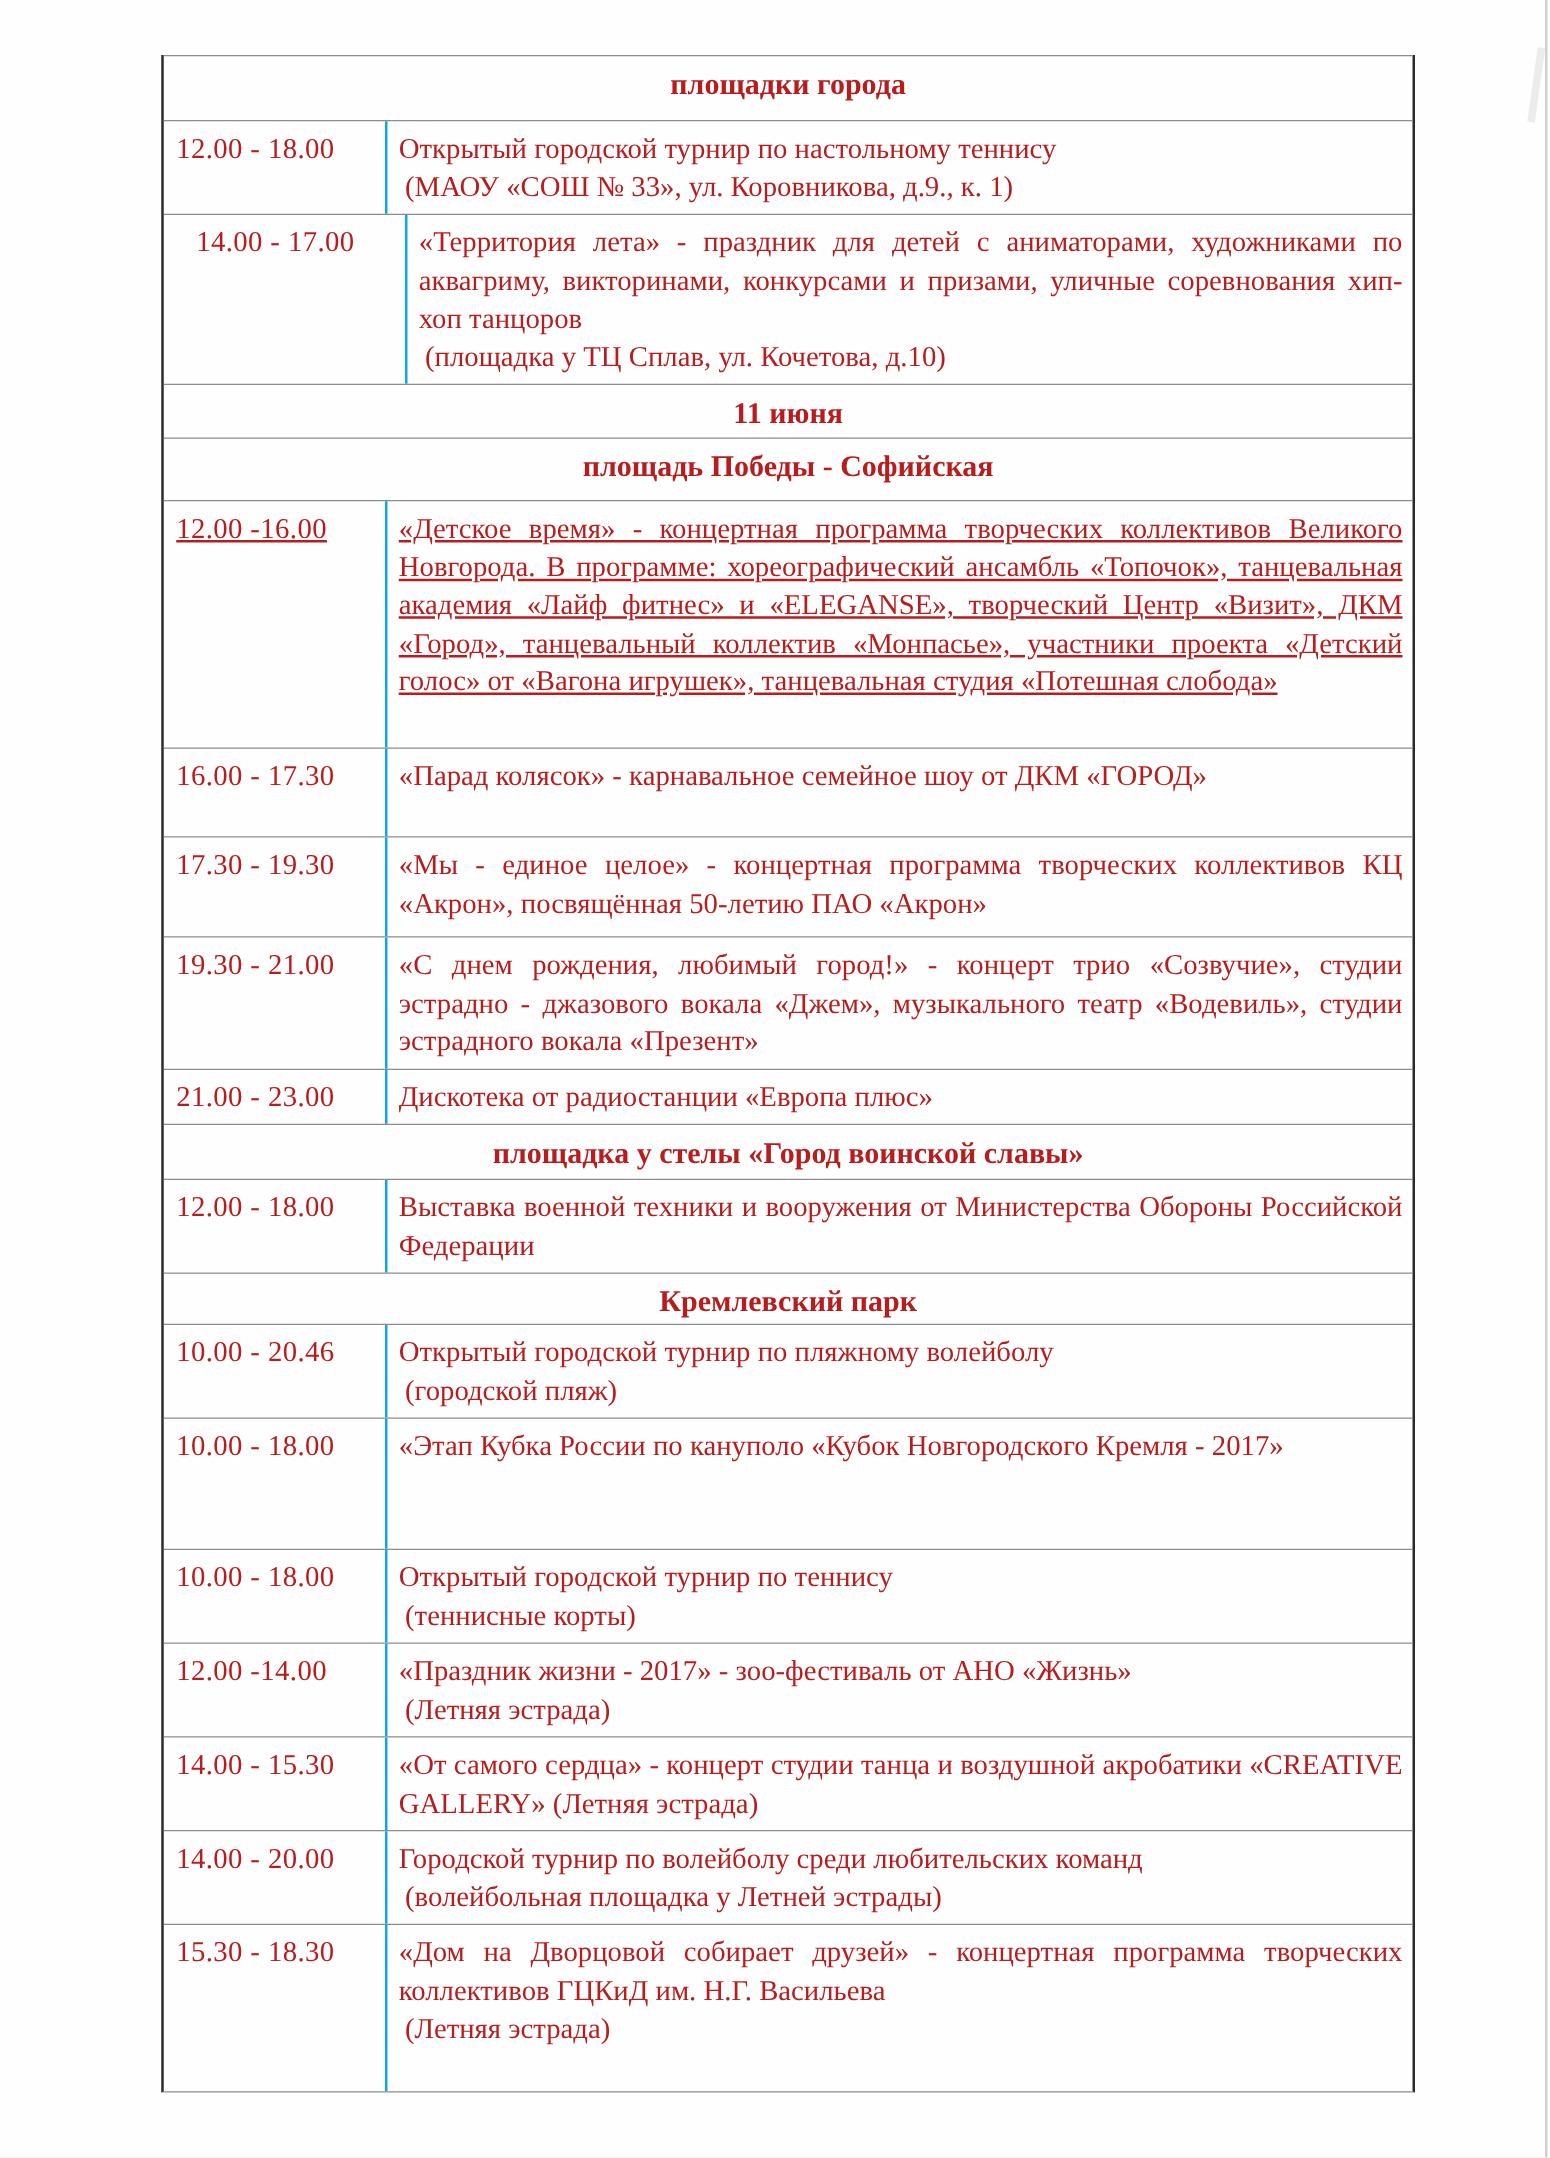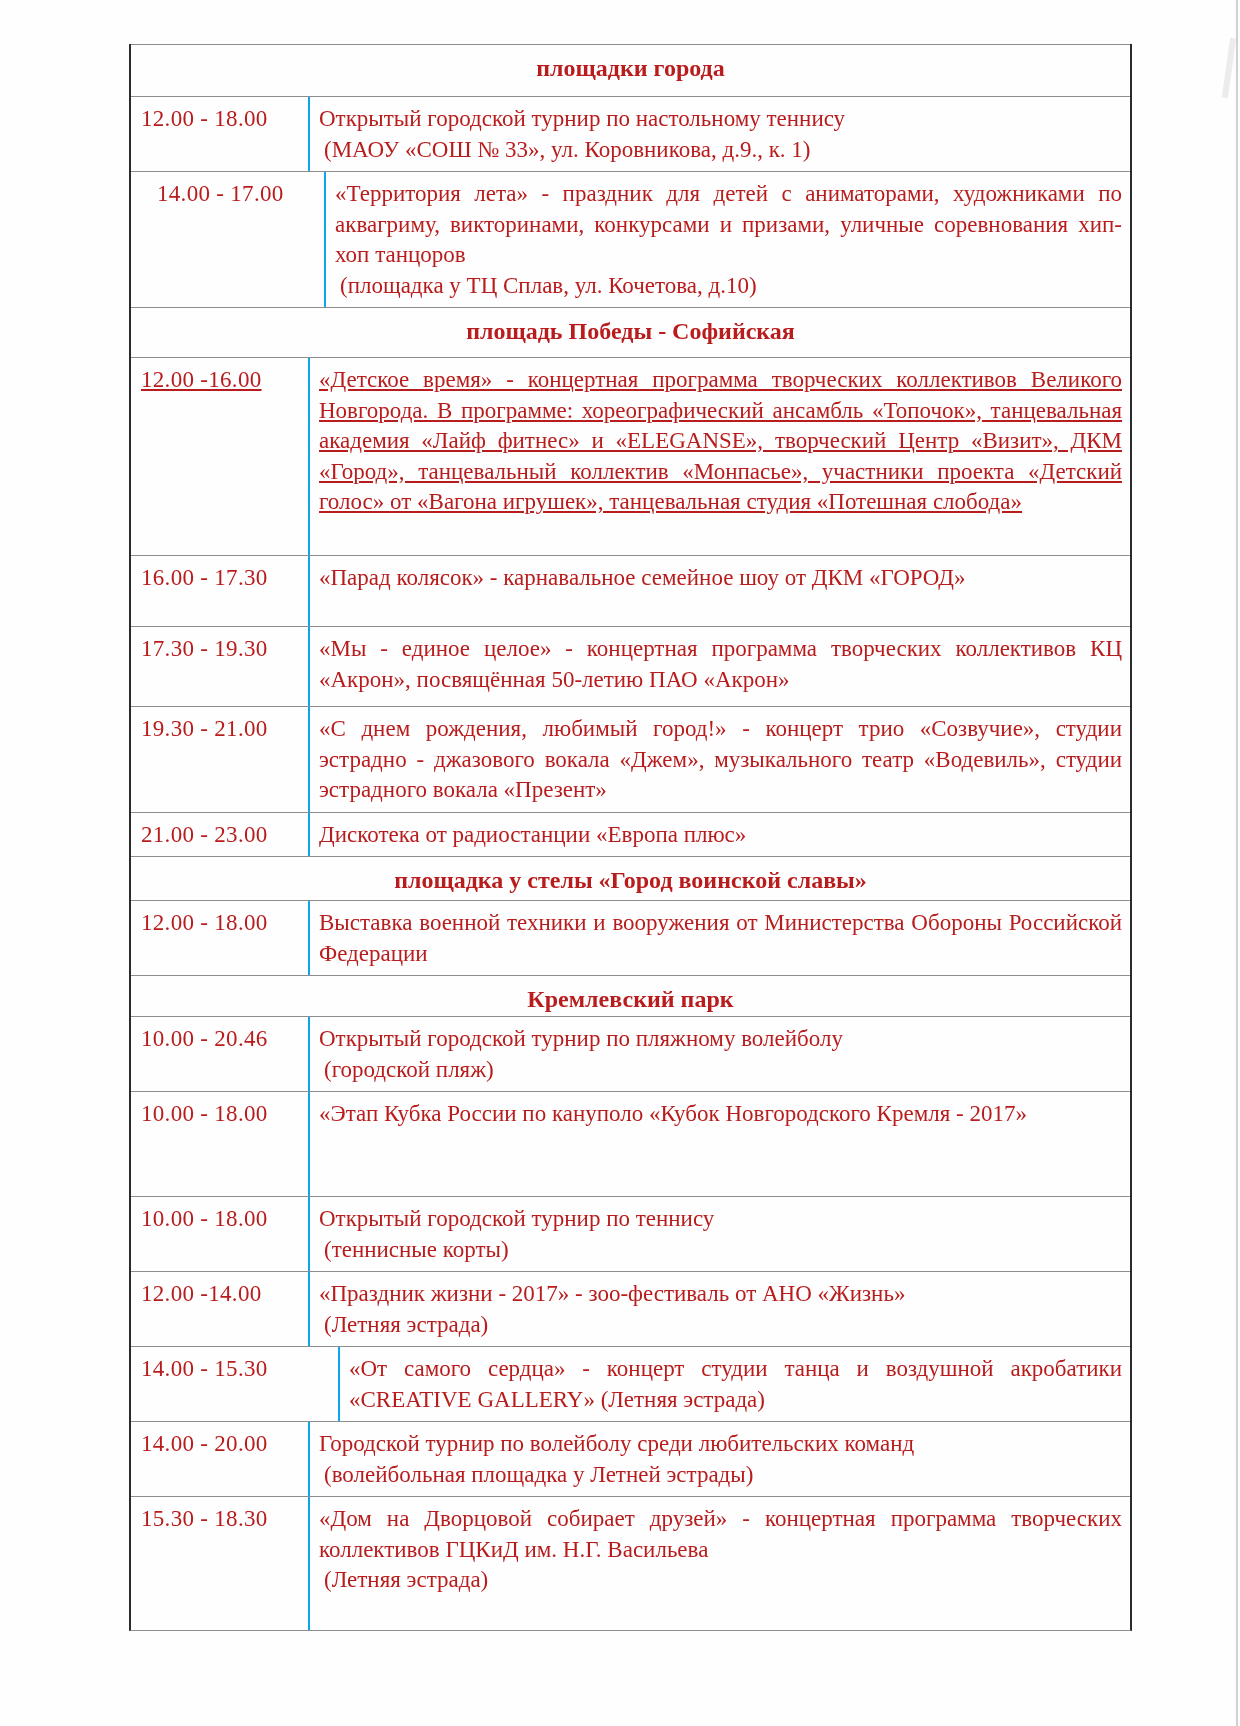--- a/index.html
+++ b/index.html
@@ -94,20 +94,21 @@
           <p class="venue">(МАОУ «СОШ № 33», ул. Коровникова, д.9., к. 1)</p>
         </div>
       </div>
       <div class="trow" style="min-height: 134px; padding-left: 16px;">
         <div class="cell-time">14.00 - 17.00</div>
         <div class="cell-desc">
           <p>«Территория лета» -  праздник для детей с аниматорами, художниками по аквагриму, викторинами, конкурсами и призами, уличные  соревнования хип-хоп танцоров</p>
           <p class="venue">(площадка у ТЦ Сплав, ул. Кочетова, д.10)</p>
         </div>
       </div>
+      <div class="section-row" style="min-height: 43px;">11 июня</div>
       <div class="section-row" style="min-height: 50px;">площадь Победы - Софийская</div>
       <div class="trow" style="min-height: 198px; text-decoration: underline;">
         <div class="cell-time">12.00 -16.00</div>
         <div class="cell-desc">
           <p>«Детское время»  - концертная  программа  творческих коллективов Великого  Новгорода.  В  программе:  хореографический  ансамбль «Топочок», танцевальная академия  «Лайф фитнес» и «ELEGANSE», творческий Центр «Визит», ДКМ «Город», танцевальный коллектив «Монпасье»,  участники проекта «Детский голос» от «Вагона игрушек», танцевальная студия «Потешная слобода»</p>
         </div>
       </div>
       <div class="trow" style="min-height: 71px;">
         <div class="cell-time">16.00 - 17.30</div>
         <div class="cell-desc">
@@ -160,21 +161,21 @@
           <p class="venue">(теннисные корты)</p>
         </div>
       </div>
       <div class="trow" style="min-height: 75px;">
         <div class="cell-time">12.00 -14.00</div>
         <div class="cell-desc">
           <p>«Праздник жизни - 2017» - зоо-фестиваль от АНО «Жизнь»</p>
           <p class="venue">(Летняя эстрада)</p>
         </div>
       </div>
-      <div class="trow" style="min-height: 72px; gap: 30px;">
+      <div class="trow" style="min-height: 72px;">
         <div class="cell-time">14.00 - 15.30</div>
         <div class="cell-desc">
           <p>«От самого сердца» - концерт  студии танца и воздушной акробатики «CREATIVE GALLERY» (Летняя эстрада)</p>
         </div>
       </div>
       <div class="trow" style="min-height: 75px;">
         <div class="cell-time">14.00 - 20.00</div>
         <div class="cell-desc">
           <p>Городской  турнир  по  волейболу  среди  любительских  команд</p>
           <p class="venue">(волейбольная площадка у Летней эстрады)</p>

